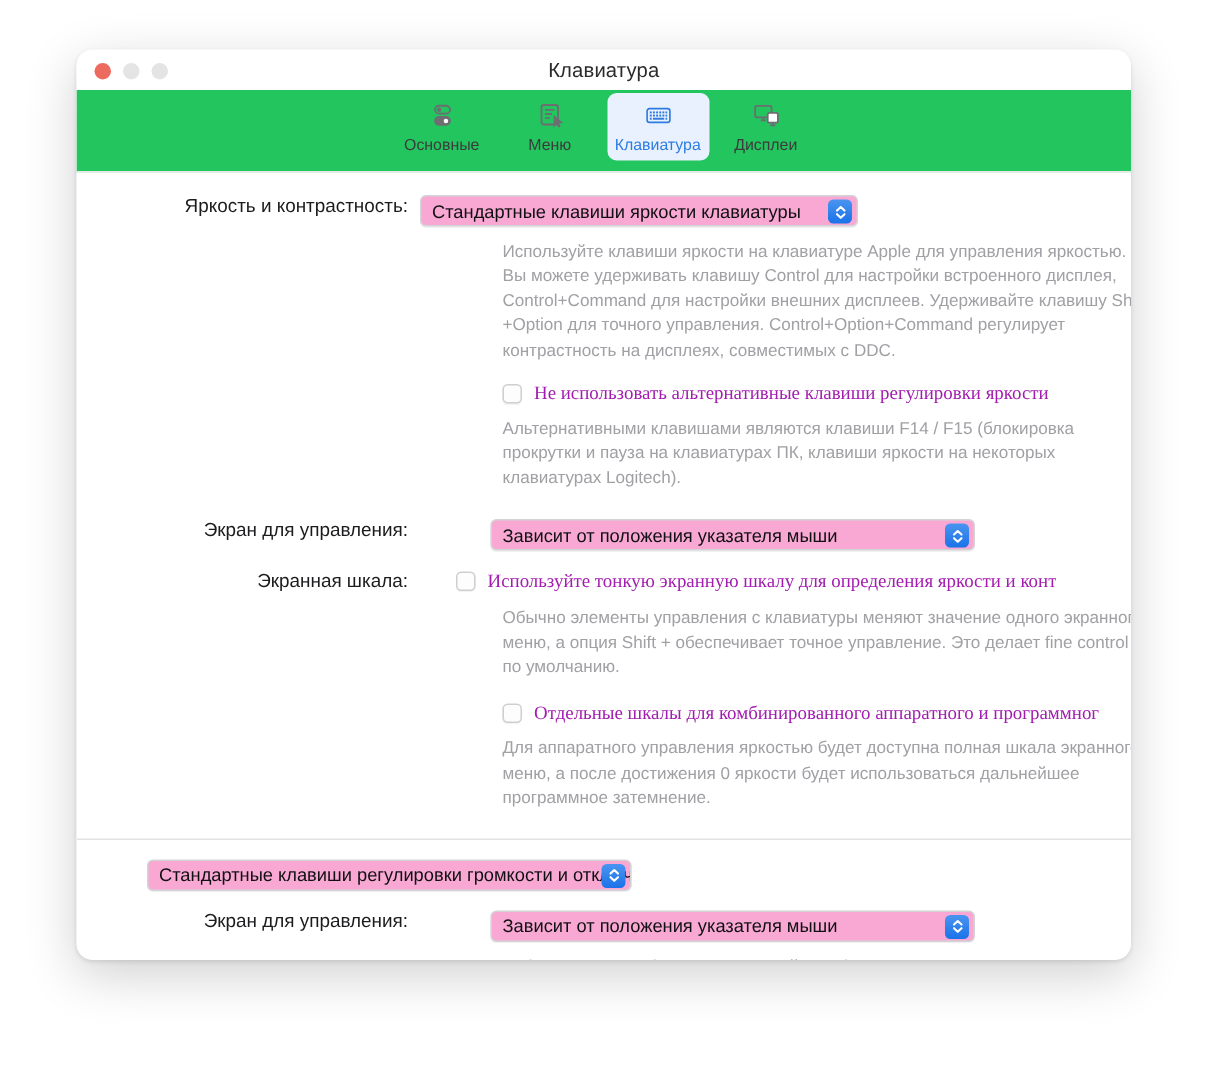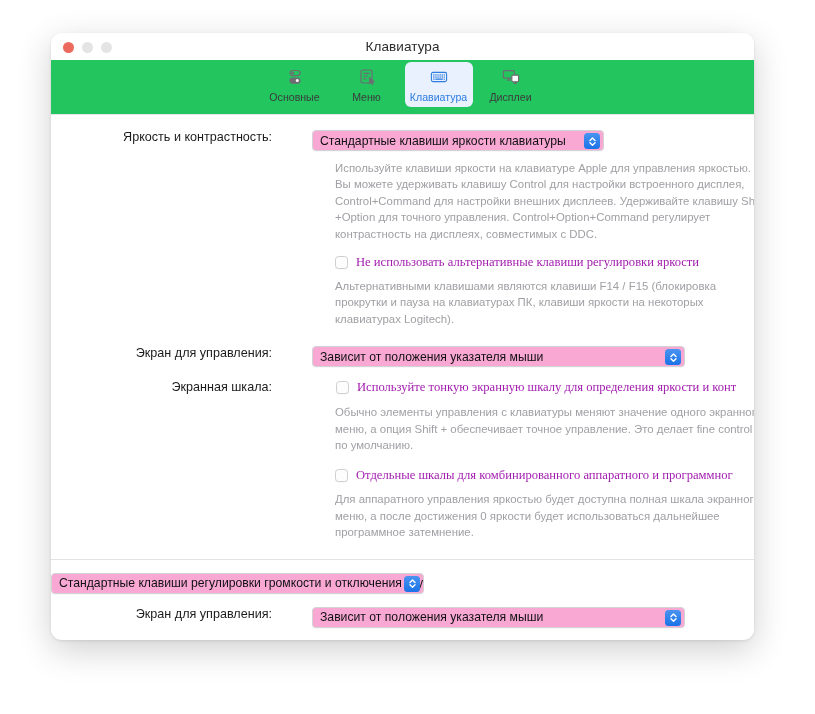--- a/index.html
+++ b/index.html
@@ -96,21 +96,20 @@
   .content {
     position: relative;
     height: 524px;
     background: #ffffff;
     padding-top: 13px;
   }
 
   .row {
     display: flex;
     align-items: flex-start;
-    gap: 32px;
   }
   .lbl {
     width: 229px;
     text-align: right;
     padding-right: 8px;
     font-size: 12.6px;
     color: #1c1c1e;
     white-space: nowrap;
     overflow: hidden;
     flex: 0 0 229px;
@@ -127,21 +126,21 @@
     display: flex;
     align-items: center;
     padding-left: 7px;
     padding-right: 26px;
     font-size: 12.2px;
     color: #101012;
     white-space: nowrap;
     overflow: hidden;
   }
   .popup.w1 { width: 292px; }
-  .popup.w2 { width: 373px; }
+  .popup.w2 { width: 323px; margin-left: 47px; }
   .stepper {
     position: absolute;
     right: 3px;
     top: 2px;
     width: 16px;
     height: 16px;
     border-radius: 3.5px;
     background: linear-gradient(#4a94f0, #1a73e8);
     display: flex;
     align-items: center;

